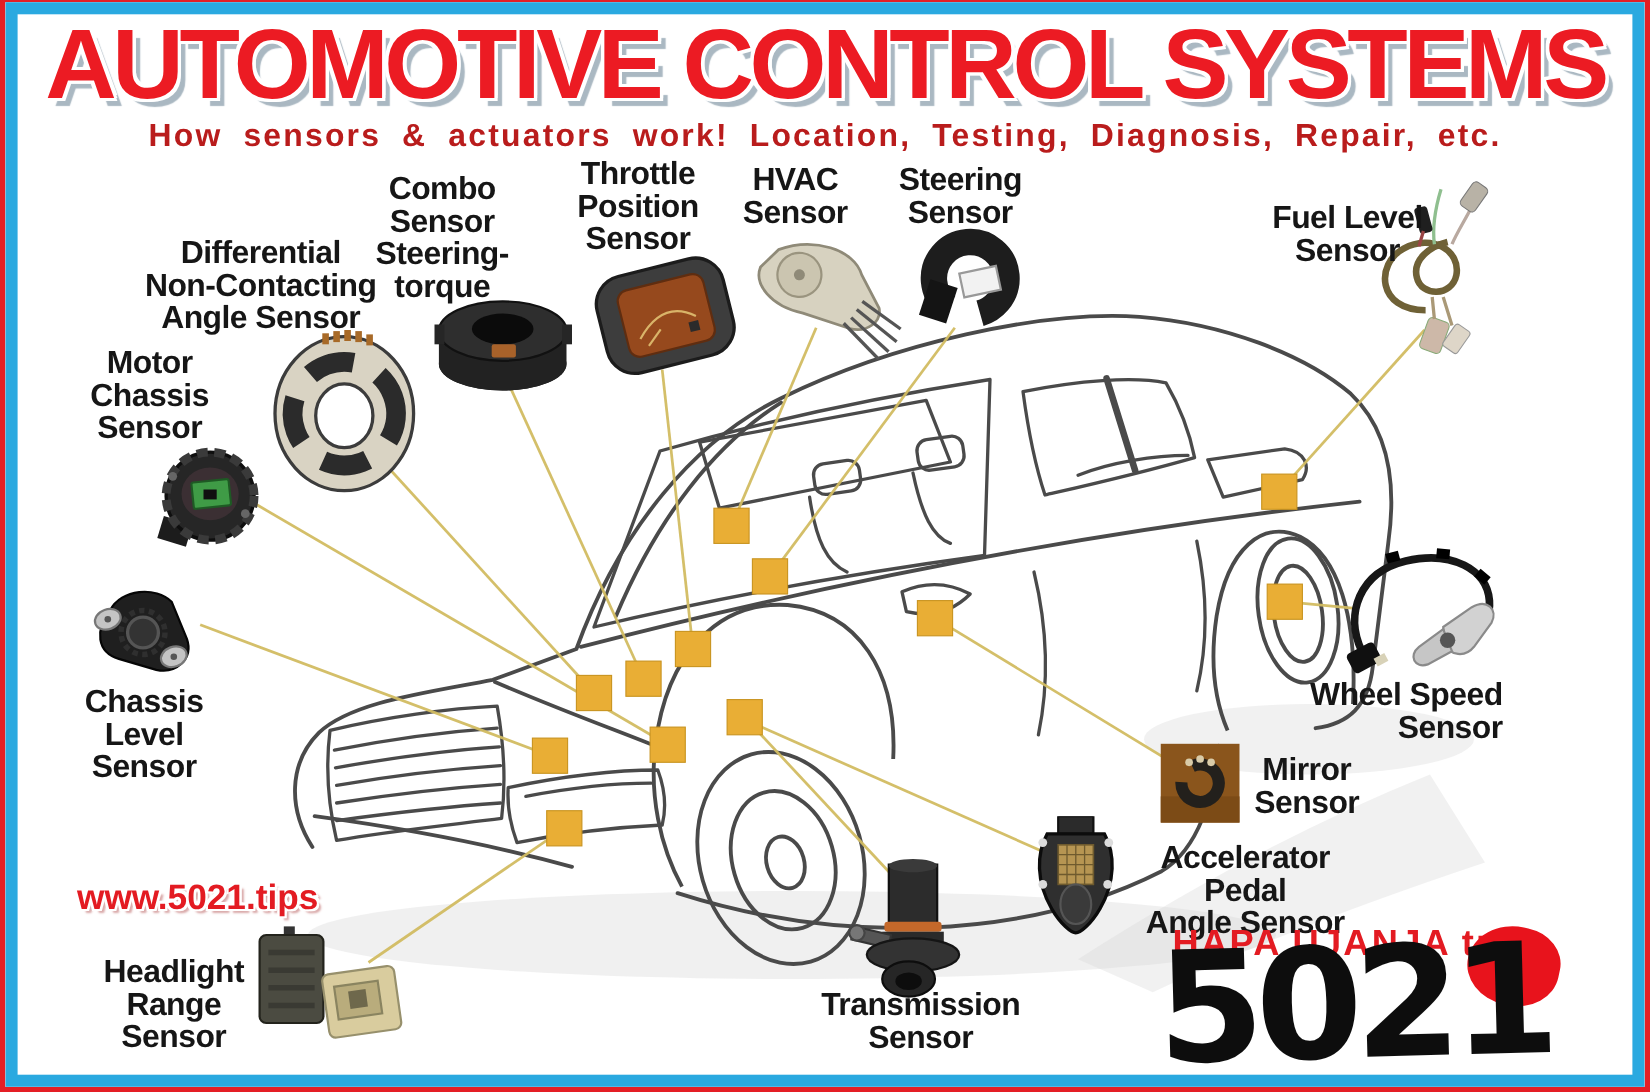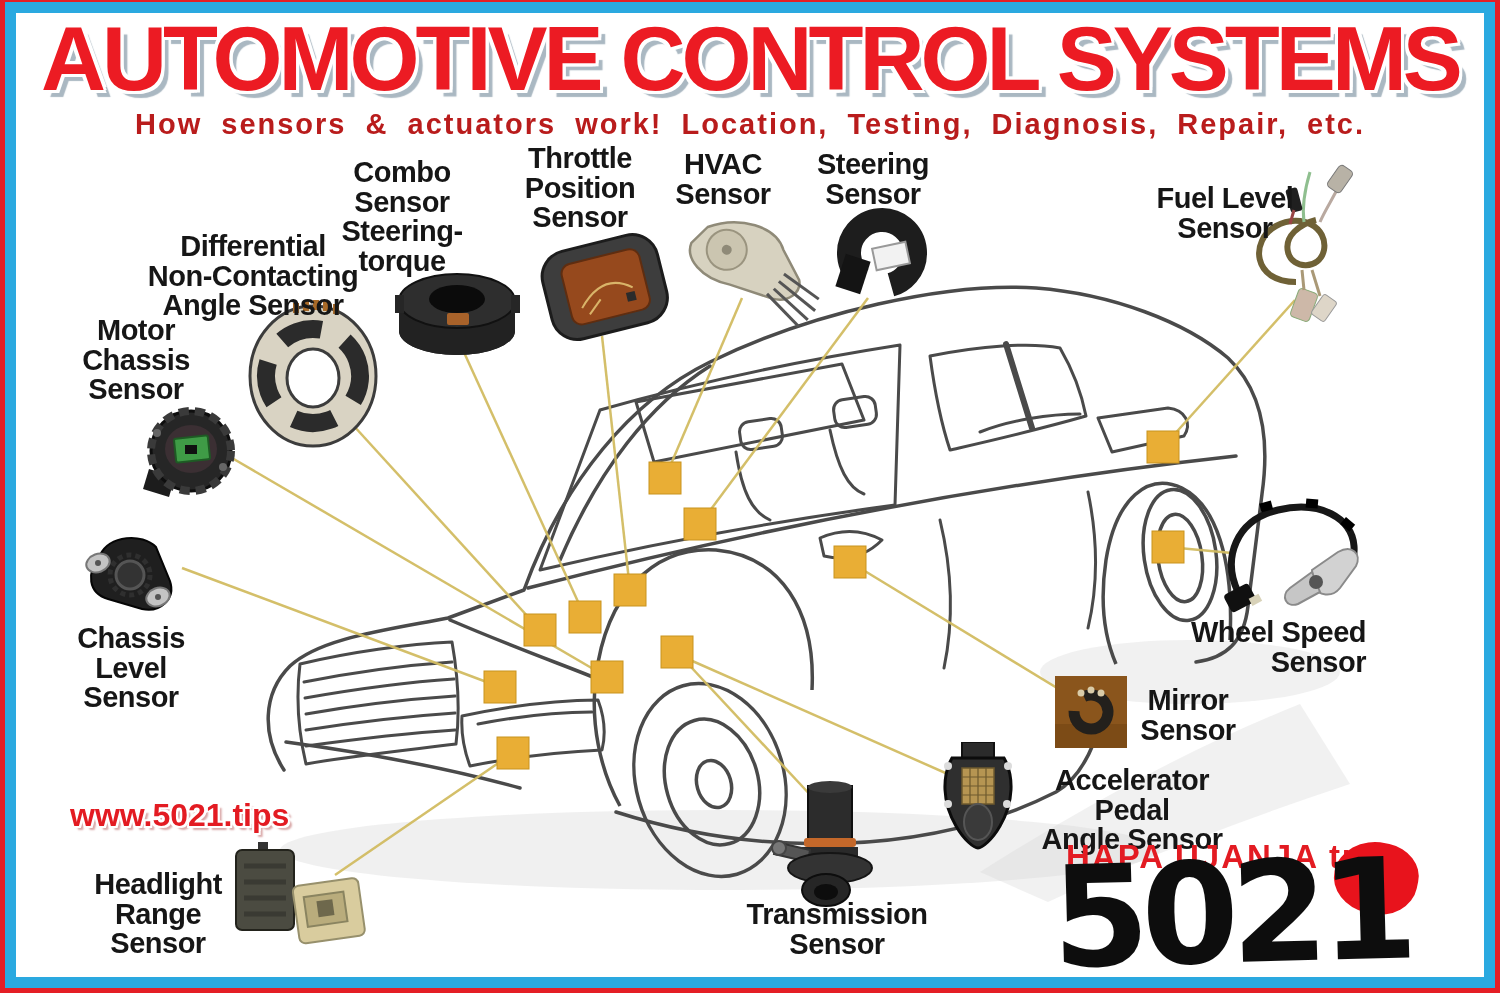--- a/index.html
+++ b/index.html
@@ -274,21 +274,21 @@
        <rect x="14" y="8" width="58" height="80" rx="6" fill="#4b4b41" stroke="#23231c" stroke-width="2"></rect>
        <path d="M 22 24 H 64 M 22 40 H 64 M 22 56 H 64 M 22 72 H 64" stroke="#3a3a33" stroke-width="5"></path>
        <g transform="rotate(-8 105 70)">
          <rect x="74" y="40" width="66" height="58" rx="6" fill="#d9cc9e" stroke="#97906c" stroke-width="2"></rect>
          <rect x="84" y="52" width="40" height="30" fill="#b9ac7c" stroke="#8a8460" stroke-width="2"></rect>
          <rect x="96" y="58" width="16" height="16" fill="#6e684c"></rect>
        </g>
      </svg>
    </div>
 
-   <div class="lbl" style="left:128px;top:232px;width:218px;margin-left:16px;">Differential
+   <div class="lbl" style="left:128px;top:216px;width:218px;">Differential
 Non-Contacting
 Angle Sensor</div>
    <div class="lbl" style="left:302px;top:158px;width:200px;">Combo Sensor
 Steering-
 torque</div>
    <div class="lbl" style="left:516px;top:144px;width:128px;">Throttle
 Position
 Sensor</div>
    <div class="lbl" style="left:664px;top:150px;width:118px;">HVAC
 Sensor</div>

